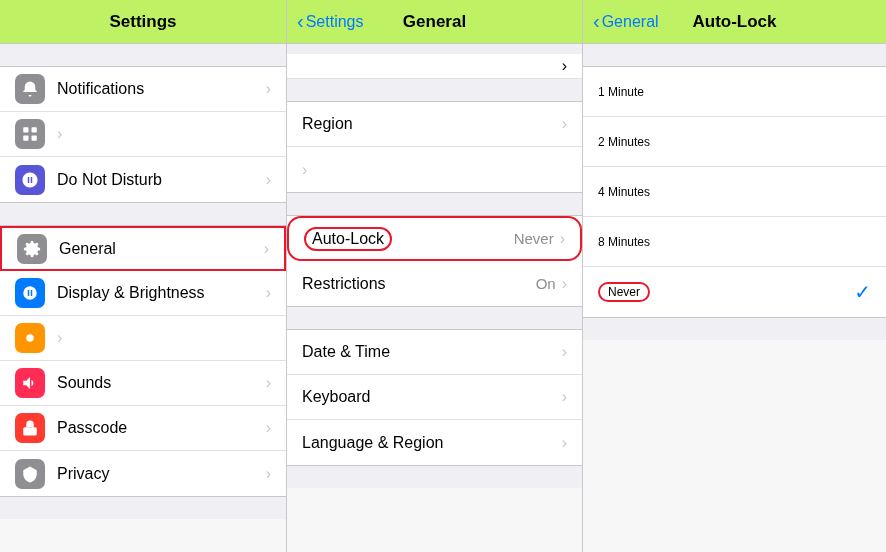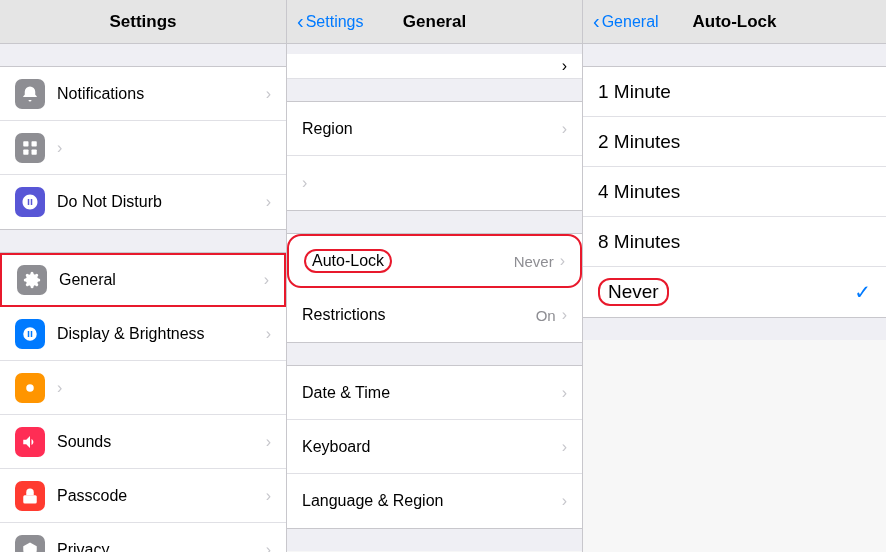--- a/index.html
+++ b/index.html
@@ -18,21 +18,21 @@
       height: 552px;
       border-right: 1px solid #c8c7cc;
       background: #f7f7f7;
     }
 
     .panel-left { width: 287px; }
     .panel-middle { width: 296px; }
     .panel-right { width: 303px; flex: 1; border-right: none; }
 
     .nav-bar {
-      background: #e5e5e5;
+      background: #bef264;
       border-bottom: 1px solid #c8c7cc;
       height: 44px;
       display: flex;
       align-items: center;
       justify-content: center;
       position: relative;
     }
 
     .nav-bar .title {
       font-size: 17px;
@@ -65,21 +65,21 @@
 
     .section-gap {
       height: 22px;
       background: #efeff4;
     }
 
     .list-item {
       display: flex;
       align-items: center;
       padding: 4px 15px;
-      height: 54px;
+      height: 45px;
       background: #fff;
       border-bottom: 1px solid #e0e0e5;
       position: relative;
       cursor: pointer;
     }
 
     .list-item:last-child {
       border-bottom: none;
     }
 
@@ -143,21 +143,21 @@
       background: #fff;
       border-bottom: 1px solid #e0e0e5;
       position: relative;
       cursor: pointer;
     }
 
     .plain-item:last-child { border-bottom: none; }
 
     .plain-item .item-label {
       flex: 1;
-      font-size: 19px;
+      font-size: 12px;
       color: #000;
     }
 
     .plain-item .check {
       color: #007aff;
       font-size: 20px;
     }
 
     
     .scroll-content {

